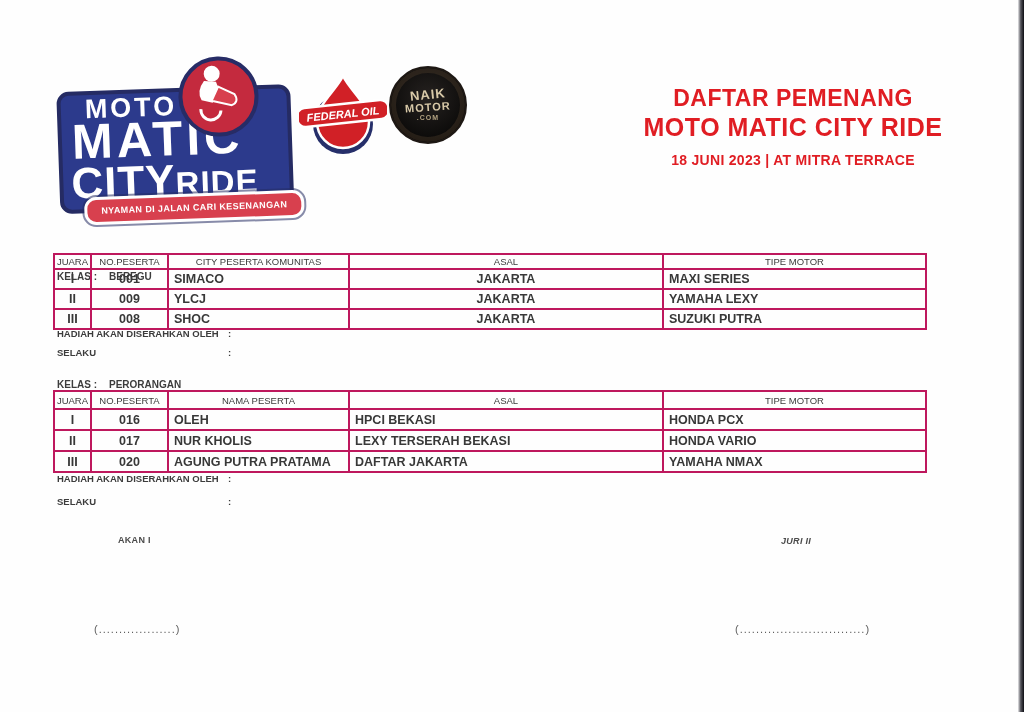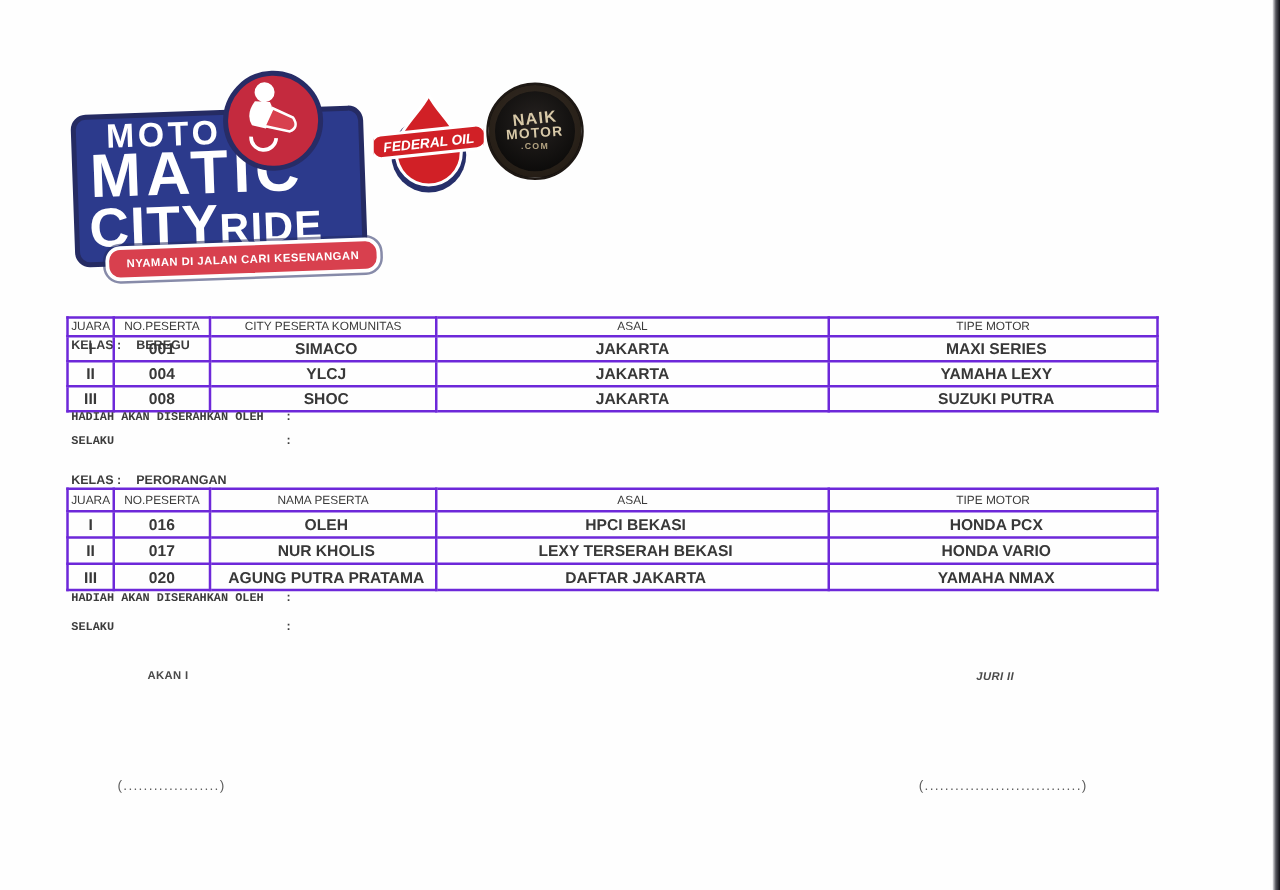--- a/index.html
+++ b/index.html
@@ -35,29 +35,29 @@
   .nm3{color:#b2a281;font-size:7px;font-weight:700;letter-spacing:1px;line-height:9px;}
   
   .title-block{position:absolute;left:596px;top:84px;width:394px;text-align:center;color:#e01d23;}
   .t1{font-size:23px;font-weight:700;letter-spacing:.5px;line-height:28px;}
   .t2{font-size:25px;font-weight:700;letter-spacing:.5px;line-height:31px;}
   .t3{font-size:14px;font-weight:700;letter-spacing:.3px;line-height:22px;margin-top:6px;}
   
   .kelas-line{position:absolute;left:57px;font-size:10px;font-weight:700;color:#3c3c3c;}
   .kelas-line .val{margin-left:12px;}
   .wtable{position:absolute;left:53px;width:872px;border-collapse:collapse;table-layout:fixed;}
-  .wtable th,.wtable td{border:2px solid #6d28d9;overflow:hidden;white-space:nowrap;padding:0;}
+  .wtable th,.wtable td{border:2px solid #be185d;overflow:hidden;white-space:nowrap;padding:0;}
   .wtable th{height:13px;font-size:9.5px;font-weight:400;color:#3a3a3a;text-align:center;}
   .wtable td{height:18px;font-size:12.5px;font-weight:700;color:#383838;}
   .wtable-2 th{height:16px;}
   .wtable-2 td{height:19px;}
   .c{text-align:center;}
-  .l{text-align:center;padding-left:5px !important;}
+  .l{text-align:left;padding-left:5px !important;}
   .juara-cell{font-size:11px;}
-  .meta-line{position:absolute;left:57px;font-size:9.5px;font-weight:700;color:#3c3c3c;font-family:Liberation Mono, monospace;}
+  .meta-line{position:absolute;left:57px;font-size:9.5px;font-weight:700;color:#3c3c3c;}
   .meta-line .colon{position:absolute;left:171px;top:0;}
   
   .juri{position:absolute;font-size:9px;font-weight:700;color:#4a4a4a;letter-spacing:.3px;}
   .juri-1{left:118px;top:535px;}
   .juri-2{left:781px;top:536px;font-style:italic;}
   .sig{position:absolute;top:623px;font-size:11px;color:#5f5f5f;letter-spacing:1px;}
   .sig-left{left:94px;}
   .sig-right{left:735px;}
 </style>
 </head>
@@ -96,20 +96,25 @@
       </g>
     </svg>
   </div>
 
   <div class="naikmotor">
     <div class="nm1">NAIK</div>
     <div class="nm2">MOTOR</div>
     <div class="nm3">.COM</div>
   </div>
 
+  <div class="title-block">
+    <div class="t1">DAFTAR PEMENANG</div>
+    <div class="t2">MOTO MATIC CITY RIDE</div>
+    <div class="t3">18 JUNI 2023 | AT MITRA TERRACE</div>
+  </div>
 
   <div class="kelas-line" style="top:252px;margin-top:19px;">
     <span>KELAS :</span><span class="val">BEREGU</span>
   </div>
 
   <table class="wtable wtable-1" style="top:253px;">
     <colgroup>
         <col style="width:37px">
         <col style="width:77px">
         <col style="width:181px">
@@ -128,21 +133,21 @@
     <tbody>
       <tr>
         <td class="c juara-cell">I</td>
         <td class="c">001</td>
         <td class="l">SIMACO</td>
         <td class="c">JAKARTA</td>
         <td class="l">MAXI SERIES</td>
       </tr>
       <tr>
         <td class="c juara-cell">II</td>
-        <td class="c">004</td>
+        <td class="c">009</td>
         <td class="l">YLCJ</td>
         <td class="c">JAKARTA</td>
         <td class="l">YAMAHA LEXY</td>
       </tr>
       <tr>
         <td class="c juara-cell">III</td>
         <td class="c">008</td>
         <td class="l">SHOC</td>
         <td class="c">JAKARTA</td>
         <td class="l">SUZUKI PUTRA</td>

